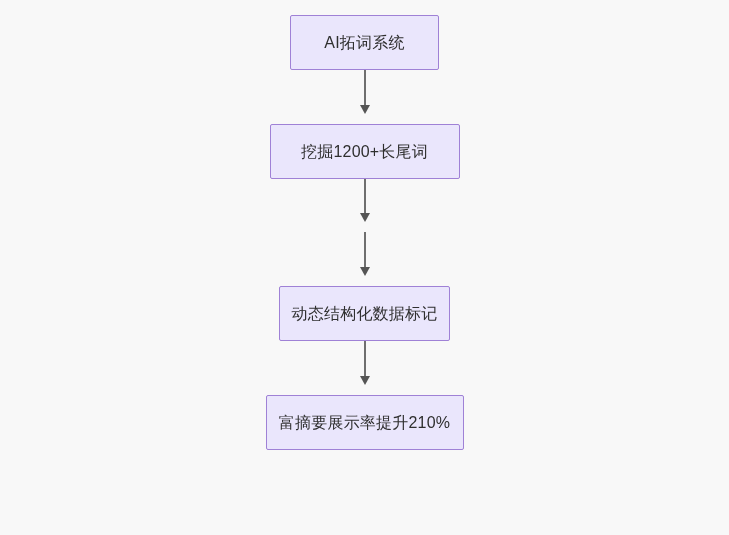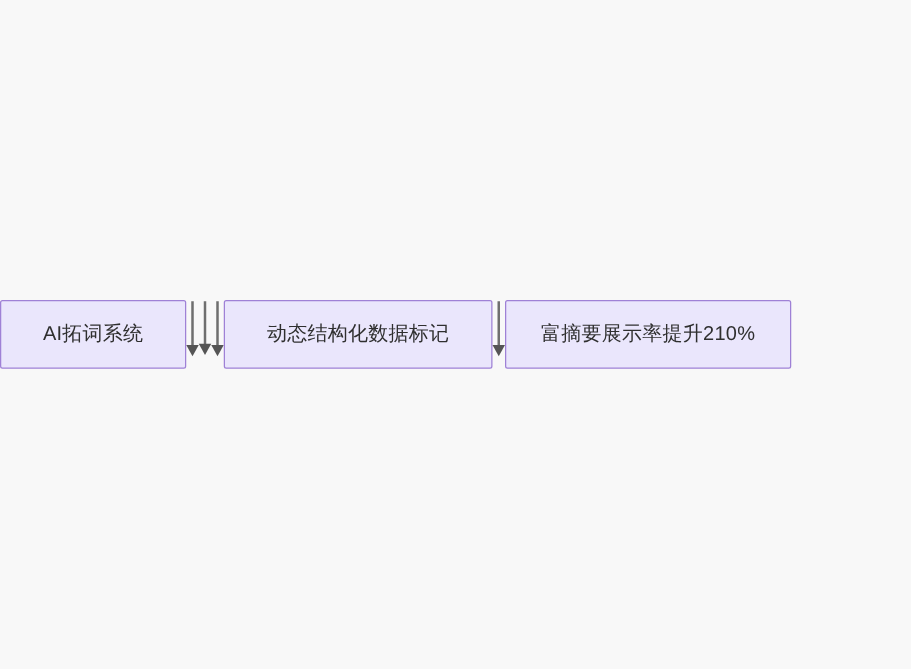--- a/index.html
+++ b/index.html
@@ -20,21 +20,21 @@
     height: 535px;
     background: #f8f8f8;
   }
   .flow-column {
     position: absolute;
     left: 0;
     top: 0;
     width: 729px;
     height: 535px;
     display: flex;
-    flex-direction: row;
+    flex-direction: column;
     align-items: center;
     border-radius: 14px;
   }
   .node-row {
     display: flex;
     justify-content: center;
     align-items: center;
   }
   .flow-node {
     box-sizing: border-box;
@@ -67,22 +67,22 @@
     height: 0;
     border-left: 5.5px solid transparent;
     border-right: 5.5px solid transparent;
     border-top: 9px solid #555555;
     margin-top: -1px;
   }
   
   .n1 { width: 149px; }
   .n2 { width: 190px; }
   .n3 { width: 222px; }
-  .n4 { width: 215px; }
-  .n5 { width: 229px; }
+  .n4 { width: 171px; }
+  .n5 { width: 198px; }
 
   .gap-top   { height: 15px; }
   .gap-1     { height: 54px; }
   .gap-2     { height: 53px; }
   .gap-3     { height: 54px; }
   .gap-4     { height: 54px; }
 
   .stem-1 { height: 36px; }
   .stem-2 { height: 35px; }
   .stem-3 { height: 36px; }
@@ -98,20 +98,23 @@
 
     <div class="node-row">
       <div class="flow-node n1">AI拓词系统</div>
     </div>
 
     <div class="connector gap-1">
       <div class="stem stem-1"></div>
       <div class="head"></div>
     </div>
 
+    <div class="node-row">
+      <div class="flow-node n2">挖掘1200+长尾词</div>
+    </div>
 
     <div class="connector gap-2">
       <div class="stem stem-2"></div>
       <div class="head"></div>
     </div>
 
 
     <div class="connector gap-3">
       <div class="stem stem-3"></div>
       <div class="head"></div>

